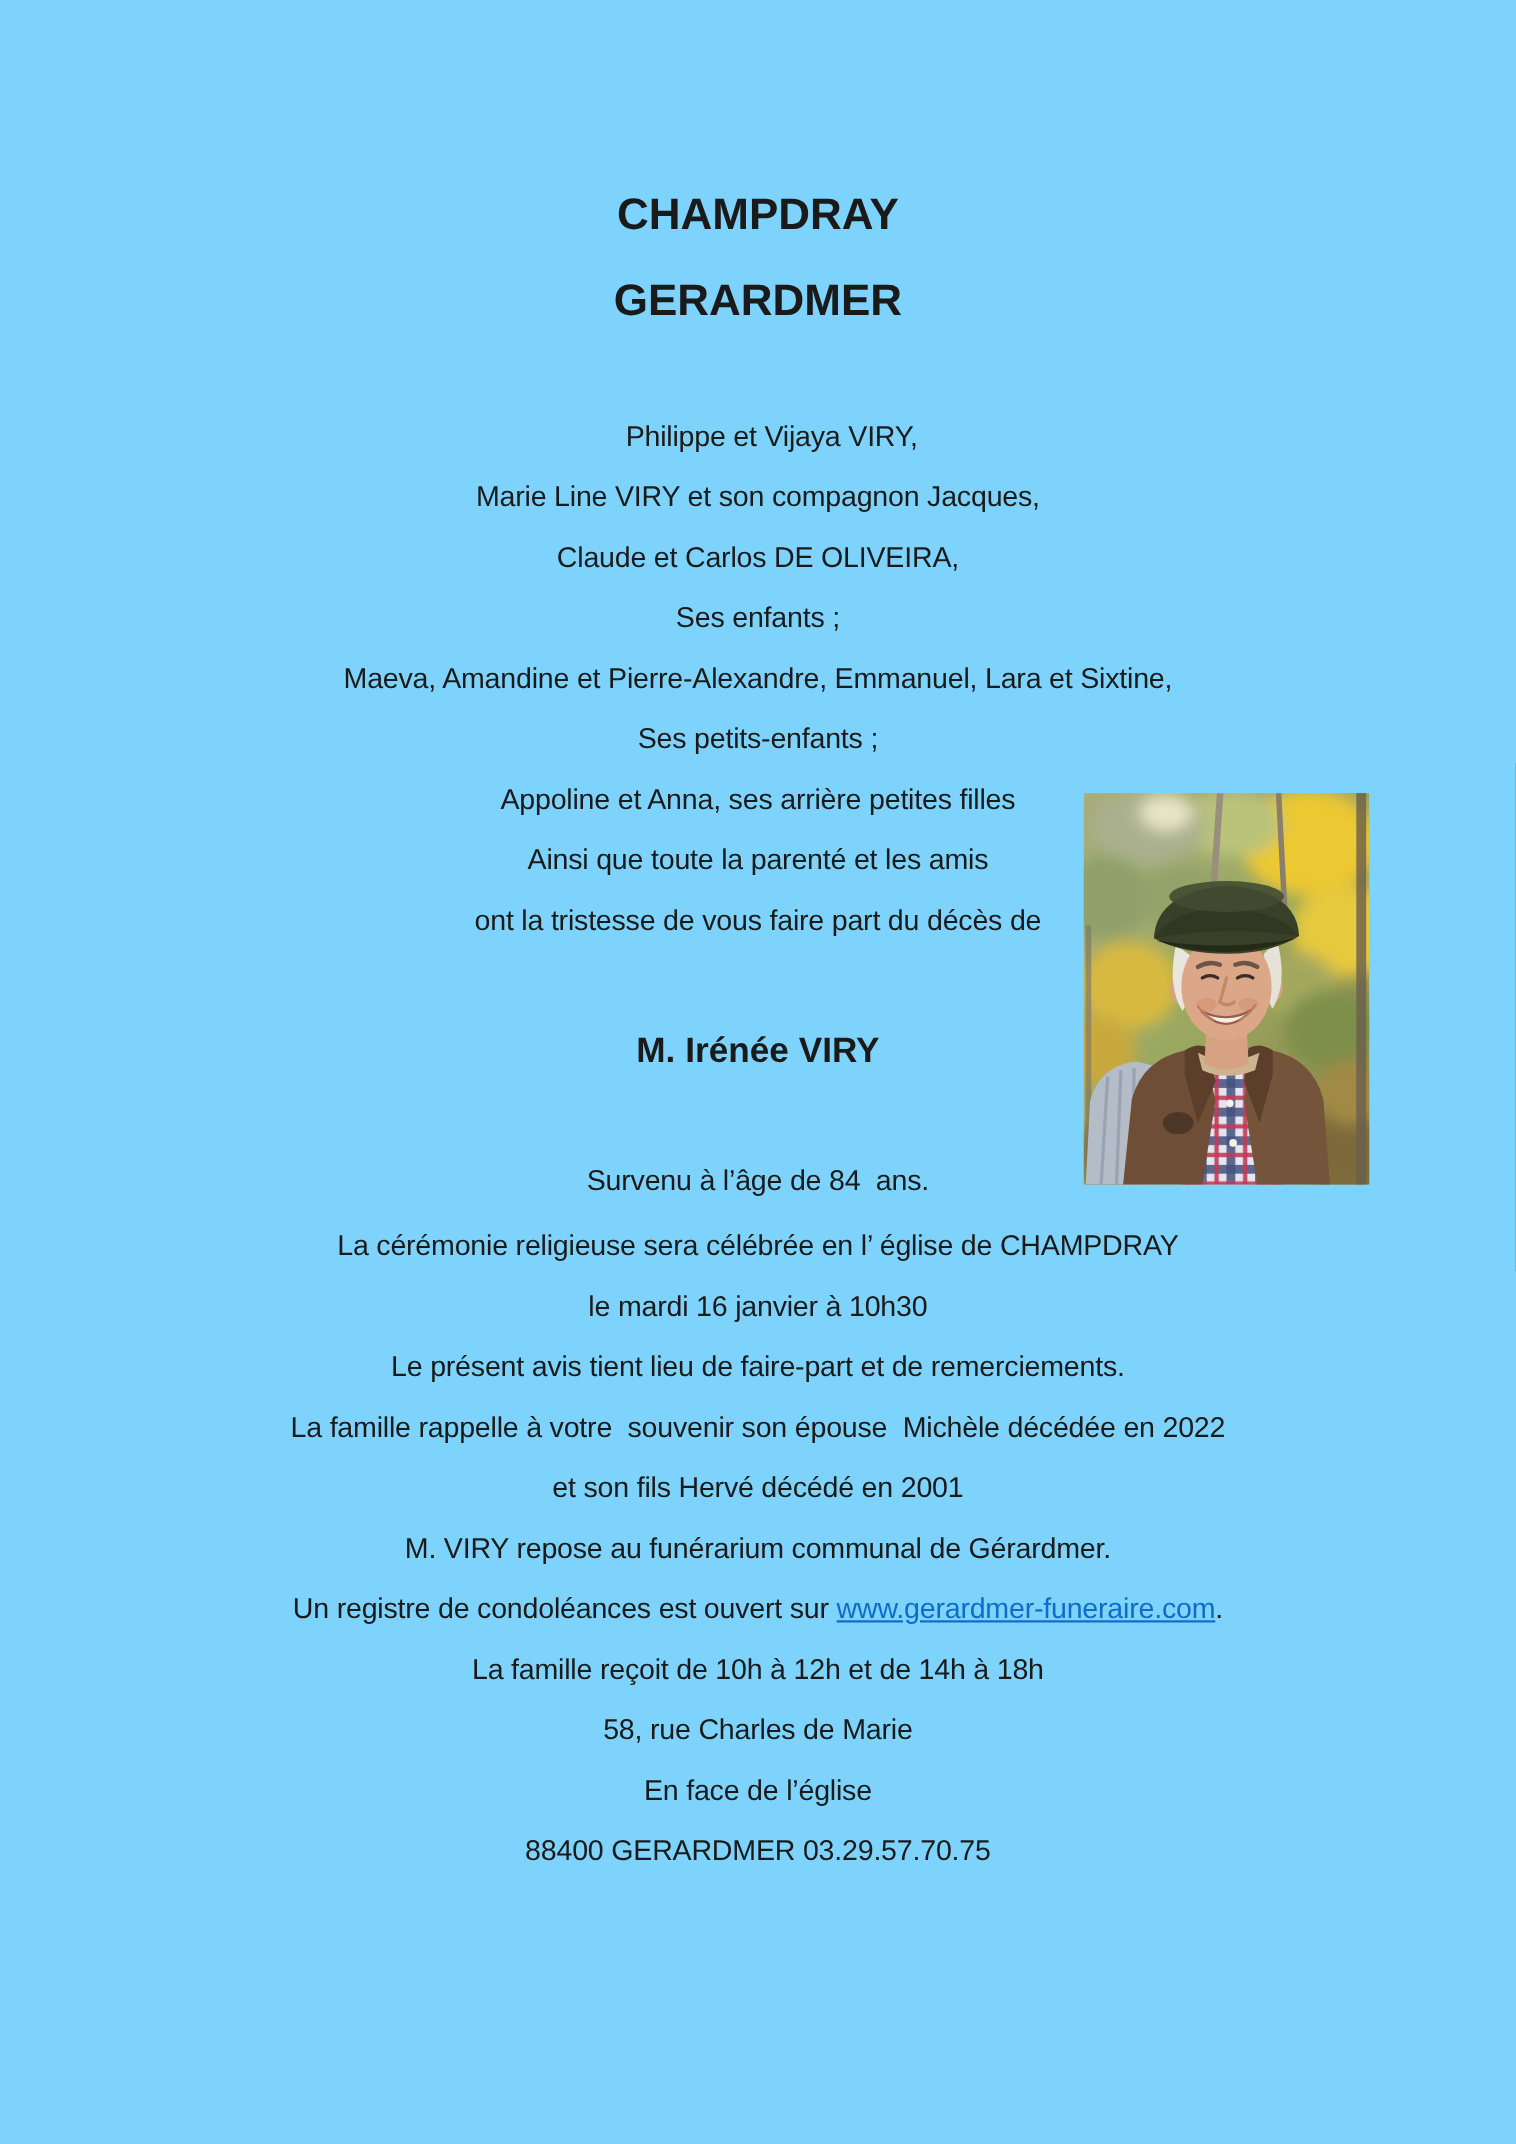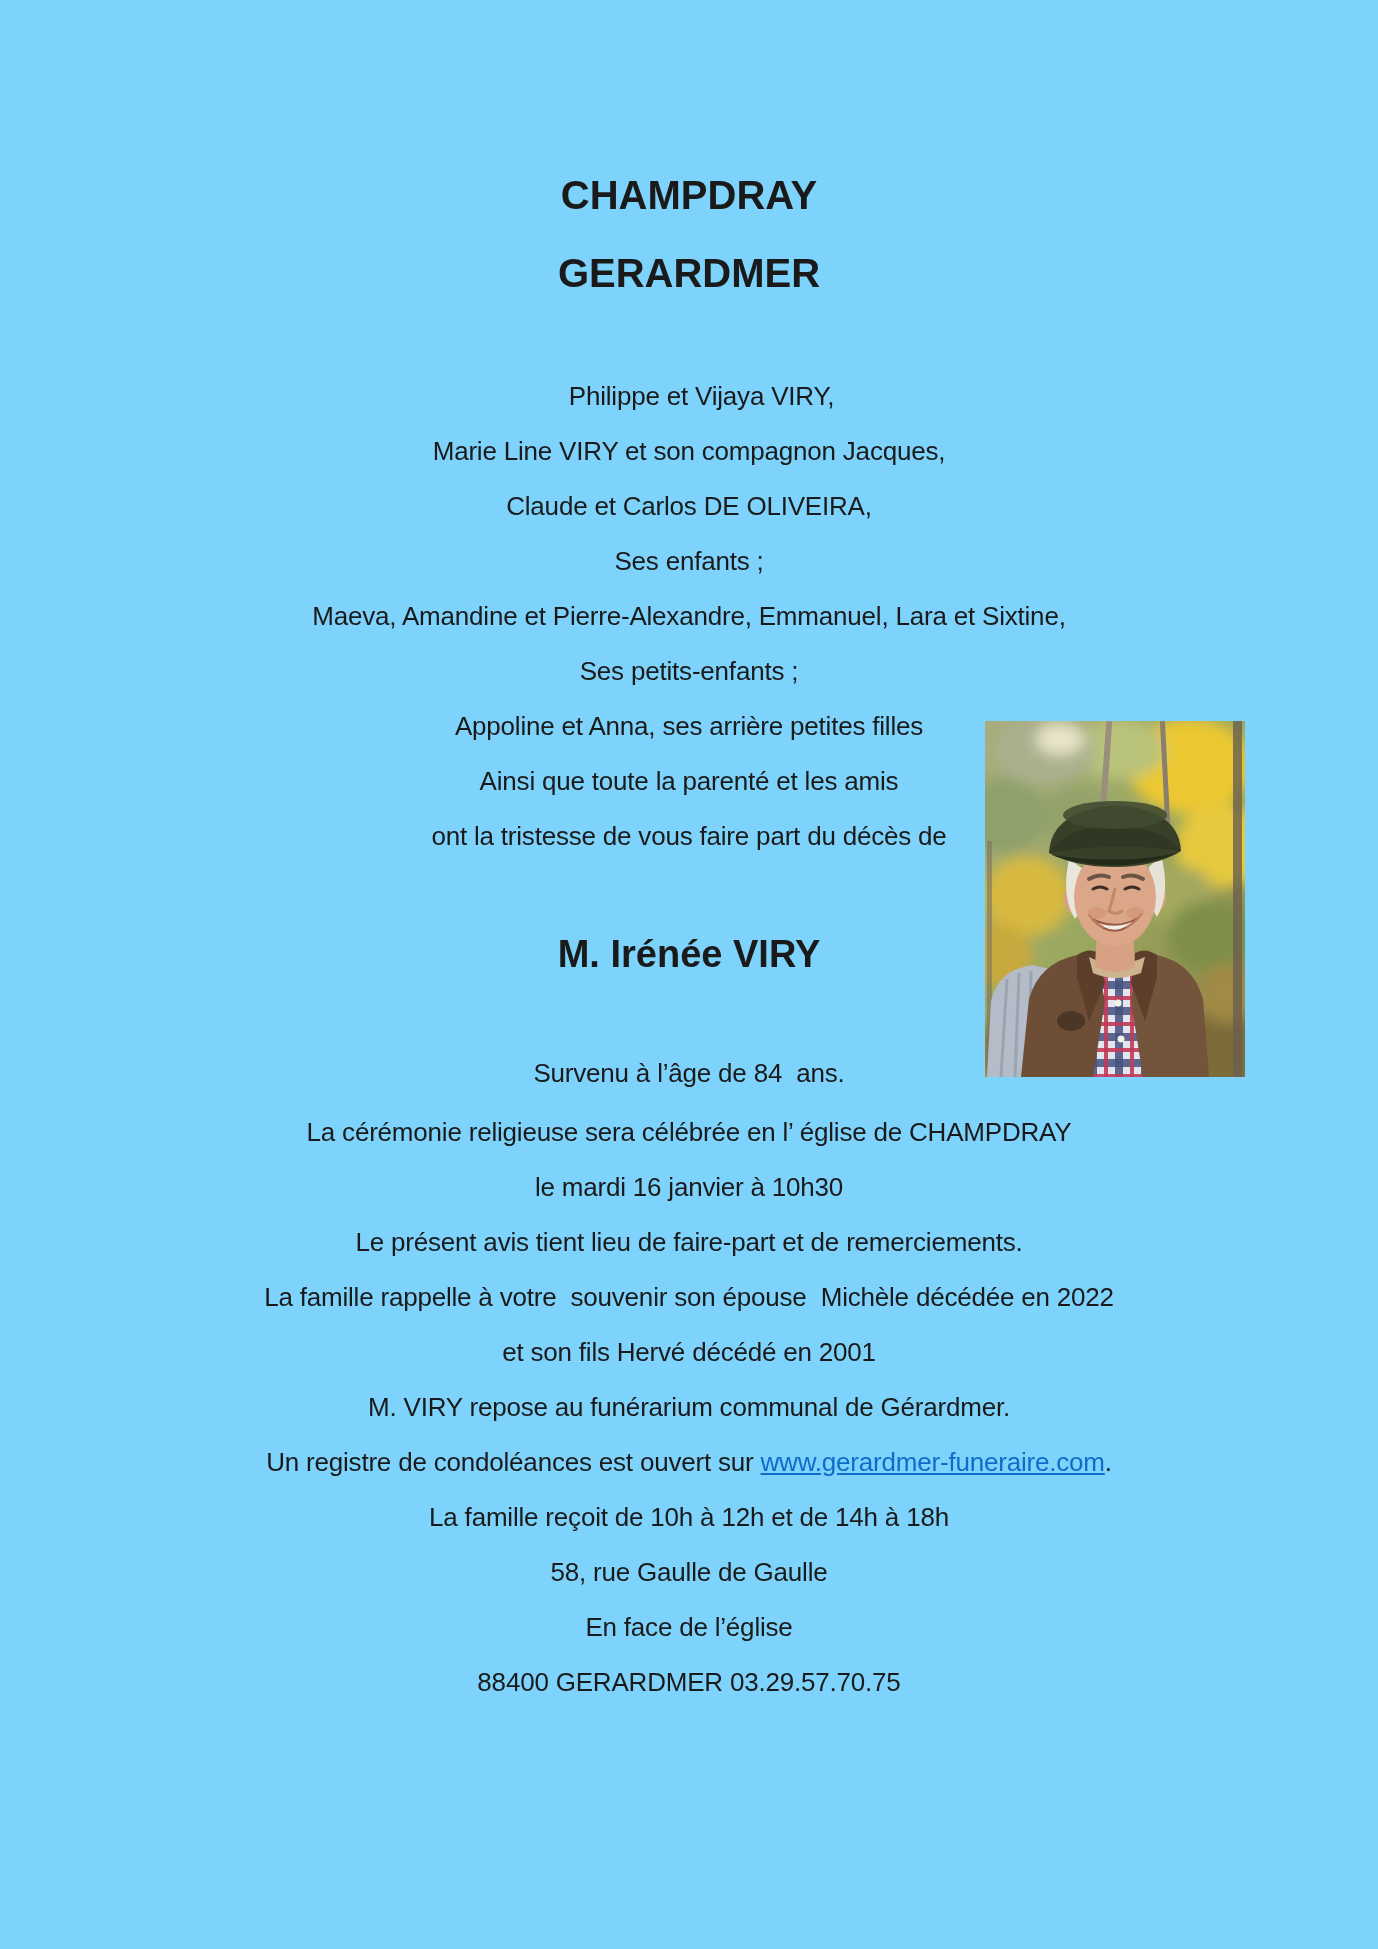--- a/index.html
+++ b/index.html
@@ -27,21 +27,21 @@
     font-weight:bold;
     line-height:60px;
     letter-spacing:0px;
   }
   .town1 { margin-top:165px; }
   .town2 { margin-top:18px; }
   .first-family-line { margin-top:66px;padding-left:25px; }
   .deceased {
     margin:60px 0 0 0;
     text-align:center;
-    font-size:38px;
+    font-size:32px;
     font-weight:bold;
     line-height:60px;
   }
   .survenu { margin-top:62px; }
   .ceremonie { margin-top:4px; }
   a.reg-link { color:#0f6cc9; text-decoration:underline; text-decoration-color:#0f6cc9; cursor:pointer; }
   .photo {
     position:absolute;
     left:985px; top:721px;
     width:260px; height:356px;
@@ -73,21 +73,21 @@
   <p class="line ceremonie">La cérémonie religieuse sera célébrée en l’ église de CHAMPDRAY</p>
   <p class="line">le mardi 16 janvier à 10h30</p>
   <p class="line">Le présent avis tient lieu de faire-part et de remerciements.</p>
   <p class="line">La famille rappelle à votre  souvenir son épouse  Michèle décédée en 2022</p>
   <p class="line">et son fils Hervé décédé en 2001</p>
 
   <p class="line">M. VIRY repose au funérarium communal de Gérardmer.</p>
 
   <p class="line"><span>Un registre de condoléances est ouvert sur </span><a class="reg-link" href="#">www.gerardmer-funeraire.com</a><span>.</span></p>
   <p class="line">La famille reçoit de 10h à 12h et de 14h à 18h</p>
-  <p class="line">58, rue Gaulle de Gaulle</p>
+  <p class="line">58, rue Charles de Marie</p>
   <p class="line">En face de l’église</p>
   <p class="line">88400 GERARDMER 03.29.57.70.75</p>
 
   <div class="photo">
     <svg width="260" height="356" viewBox="0 0 260 356" xmlns="http://www.w3.org/2000/svg">
       <defs>
         <linearGradient id="bgGrad" x1="0" y1="0" x2="1" y2="1">
           <stop offset="0" stop-color="#a8ad7e"></stop>
           <stop offset="0.5" stop-color="#9aa85f"></stop>
           <stop offset="1" stop-color="#8a7c46"></stop>

